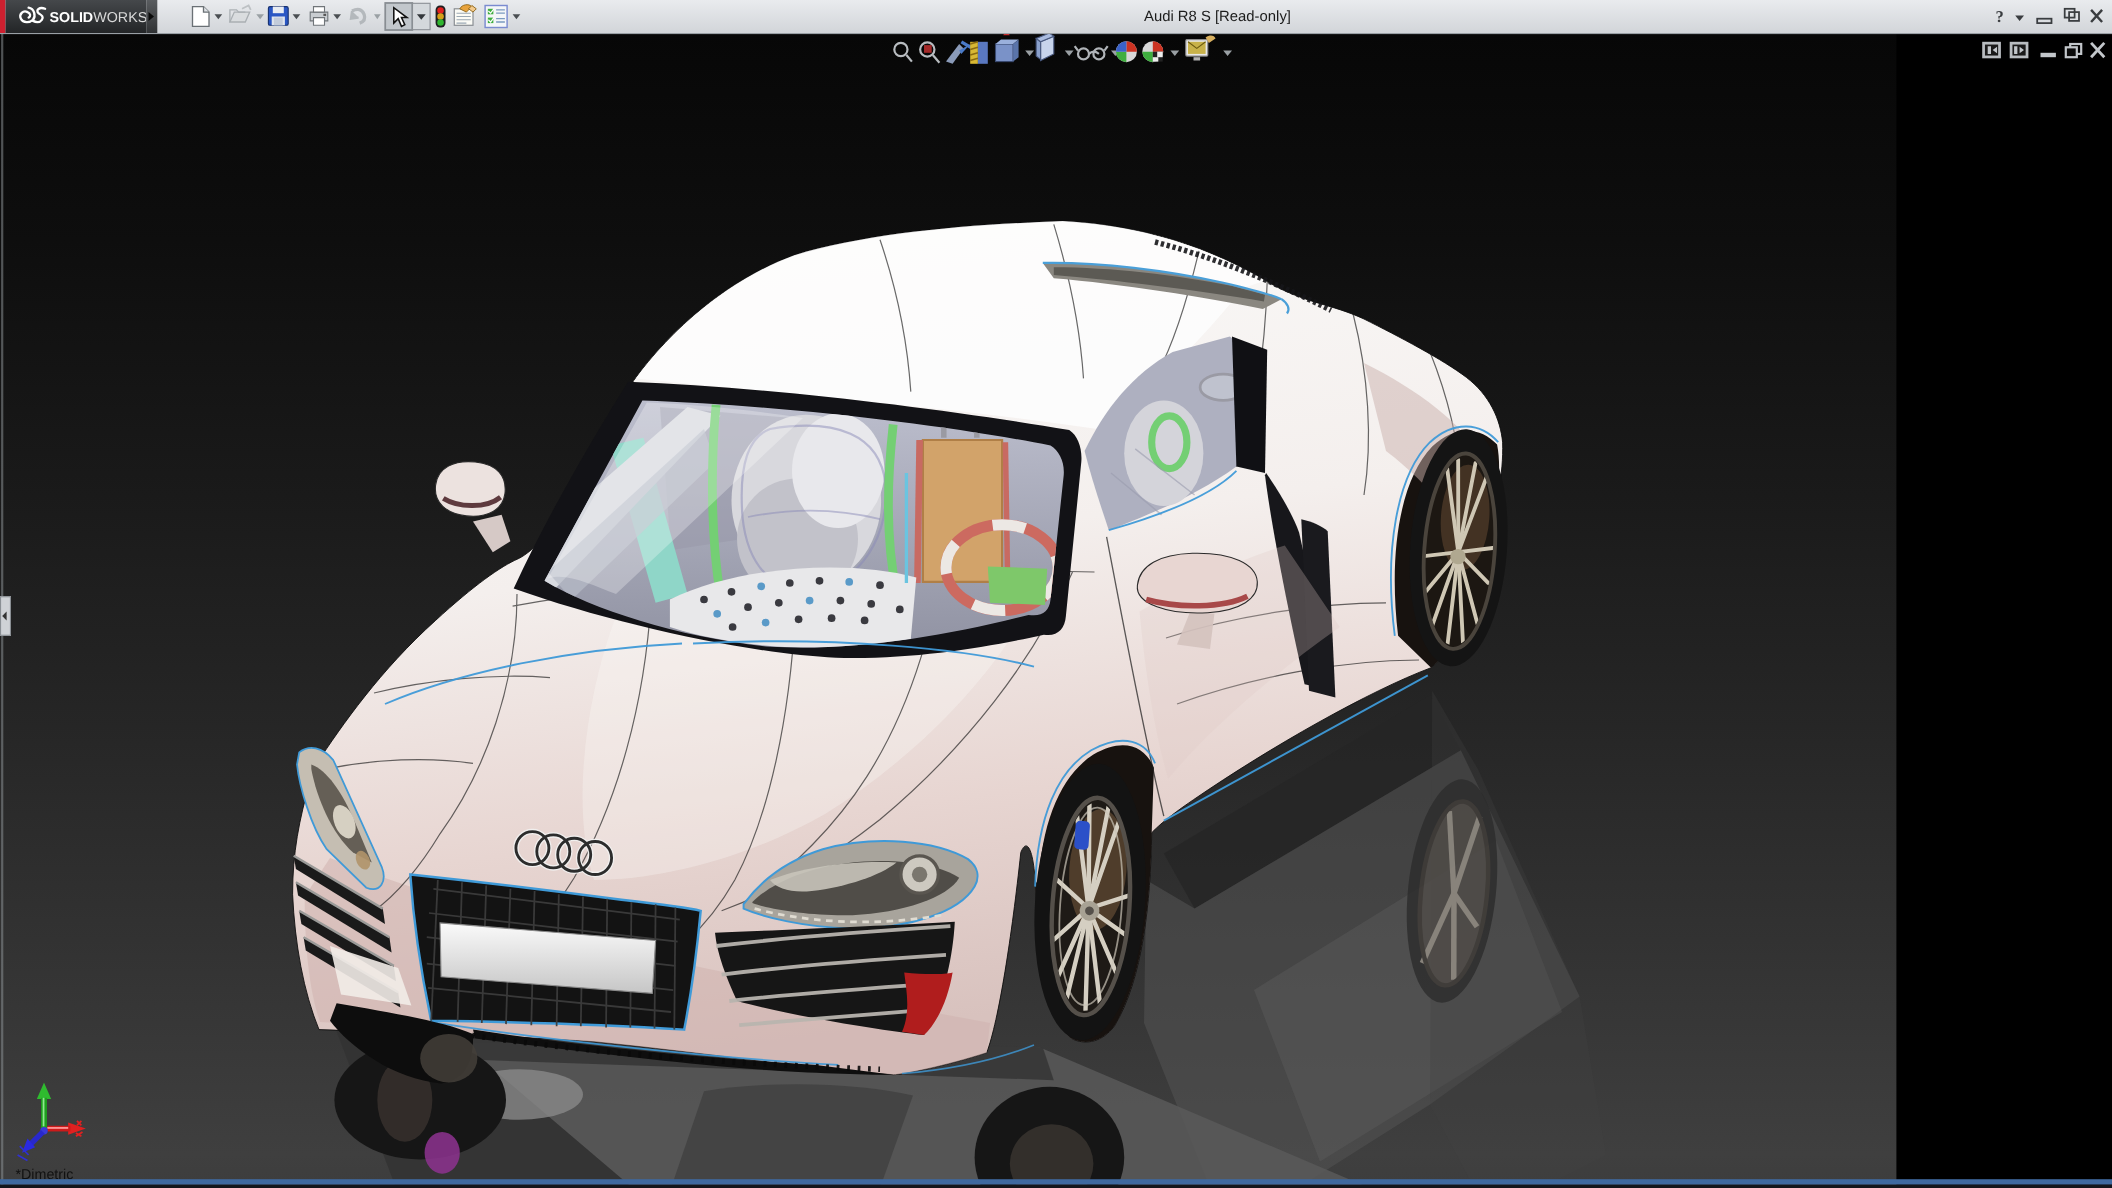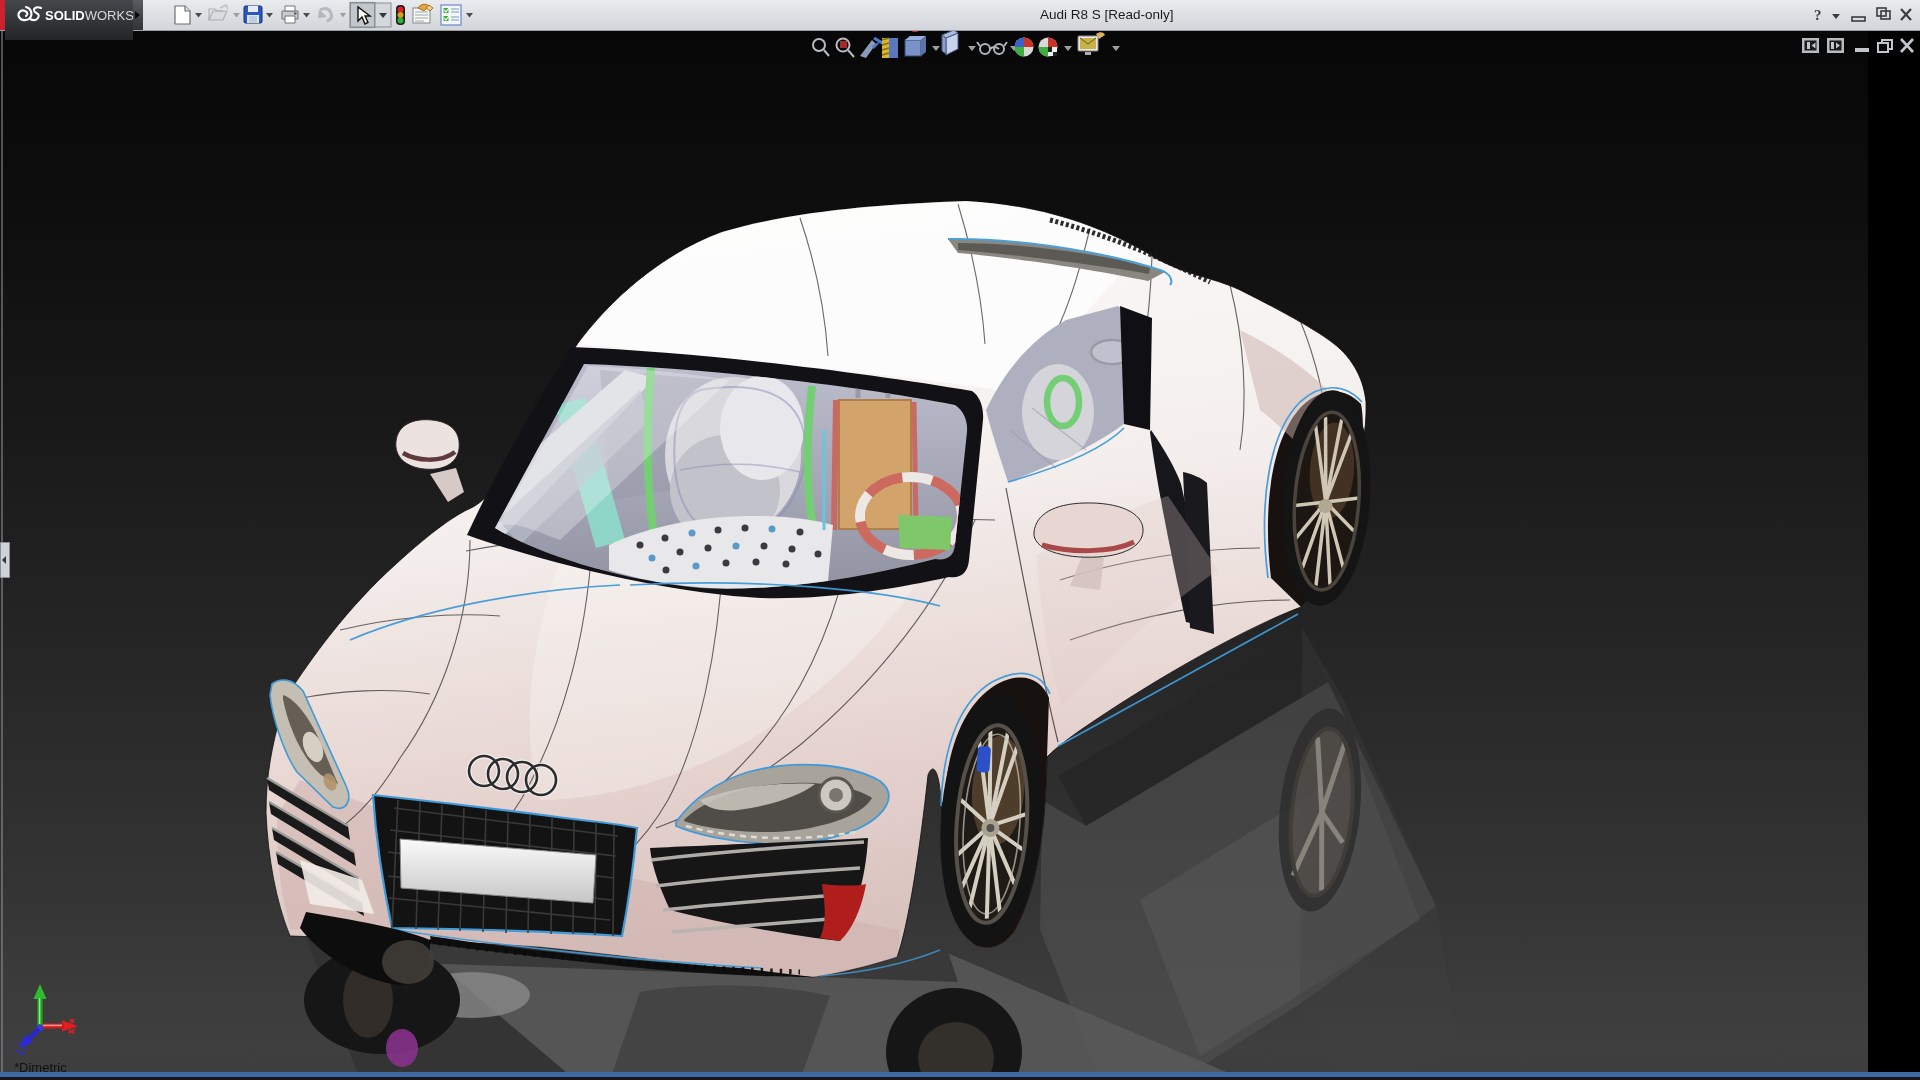--- a/index.html
+++ b/index.html
@@ -2,27 +2,27 @@
 <html><head>
 <meta charset="utf-8">
 <style>
   html,body{margin:0;padding:0;width:1920px;height:1080px;overflow:hidden;background:#000;
     font-family:"Liberation Sans",sans-serif;}
   #stage{position:absolute;left:0;top:0;width:1920px;height:1080px;}
   
   #titlebar{position:absolute;left:0;top:0;width:1920px;height:30px;
     background:linear-gradient(#e9ebee,#d2d5d9);border-bottom:1px solid #9aa0a6;}
   #redstripe{position:absolute;left:0;top:0;width:5px;height:30px;background:#cf2030;}
-  #swlogo{position:absolute;left:5px;top:0;width:128px;height:40px;
+  #swlogo{position:absolute;left:5px;top:0;width:128px;height:30px;
     background:linear-gradient(#45484b,#232527);color:#fff;}
   #swarrow{position:absolute;left:133px;top:0;width:10px;height:30px;background:linear-gradient(#5a5d60,#303234);}
   #swarrow:after{content:"";position:absolute;left:2px;top:11px;border-left:5px solid #0a0a0a;border-top:4px solid transparent;border-bottom:4px solid transparent;}
   #apptitle{position:absolute;left:1040px;top:7px;width:200px;font-size:13.5px;color:#1b1b1b;}
   
-  #viewport{position:absolute;left:0;top:30px;width:1868px;height:1050px;
+  #viewport{position:absolute;left:0;top:30px;width:1724px;height:1050px;
     background:linear-gradient(#070707 0%,#0e0e0e 18%,#1a1a1a 40%,#262626 60%,#333333 80%,#3f3f3f 97%,#3d3d3d 100%);}
   #vpsvg{position:absolute;left:0;top:0;}
   #statusline{position:absolute;left:0;top:1042px;width:1920px;height:5px;background:#3f69a0;}
   #statusunder{position:absolute;left:0;top:1047px;width:1920px;height:3px;background:#14161c;}
   #dimetric{position:absolute;left:14px;top:1030px;font-size:13px;color:#111;}
   #lefttab{position:absolute;left:0;top:512px;width:8px;height:34px;background:#cfd2d6;border:1px solid #8a8f94;}
   #lefttab:after{content:"";position:absolute;left:1px;top:13px;border-right:4px solid #333;border-top:4px solid transparent;border-bottom:4px solid transparent;}
   #leftedge{position:absolute;left:1px;top:0px;width:2px;height:1050px;background:#8a8f94;opacity:.55}
 </style>
 </head>

